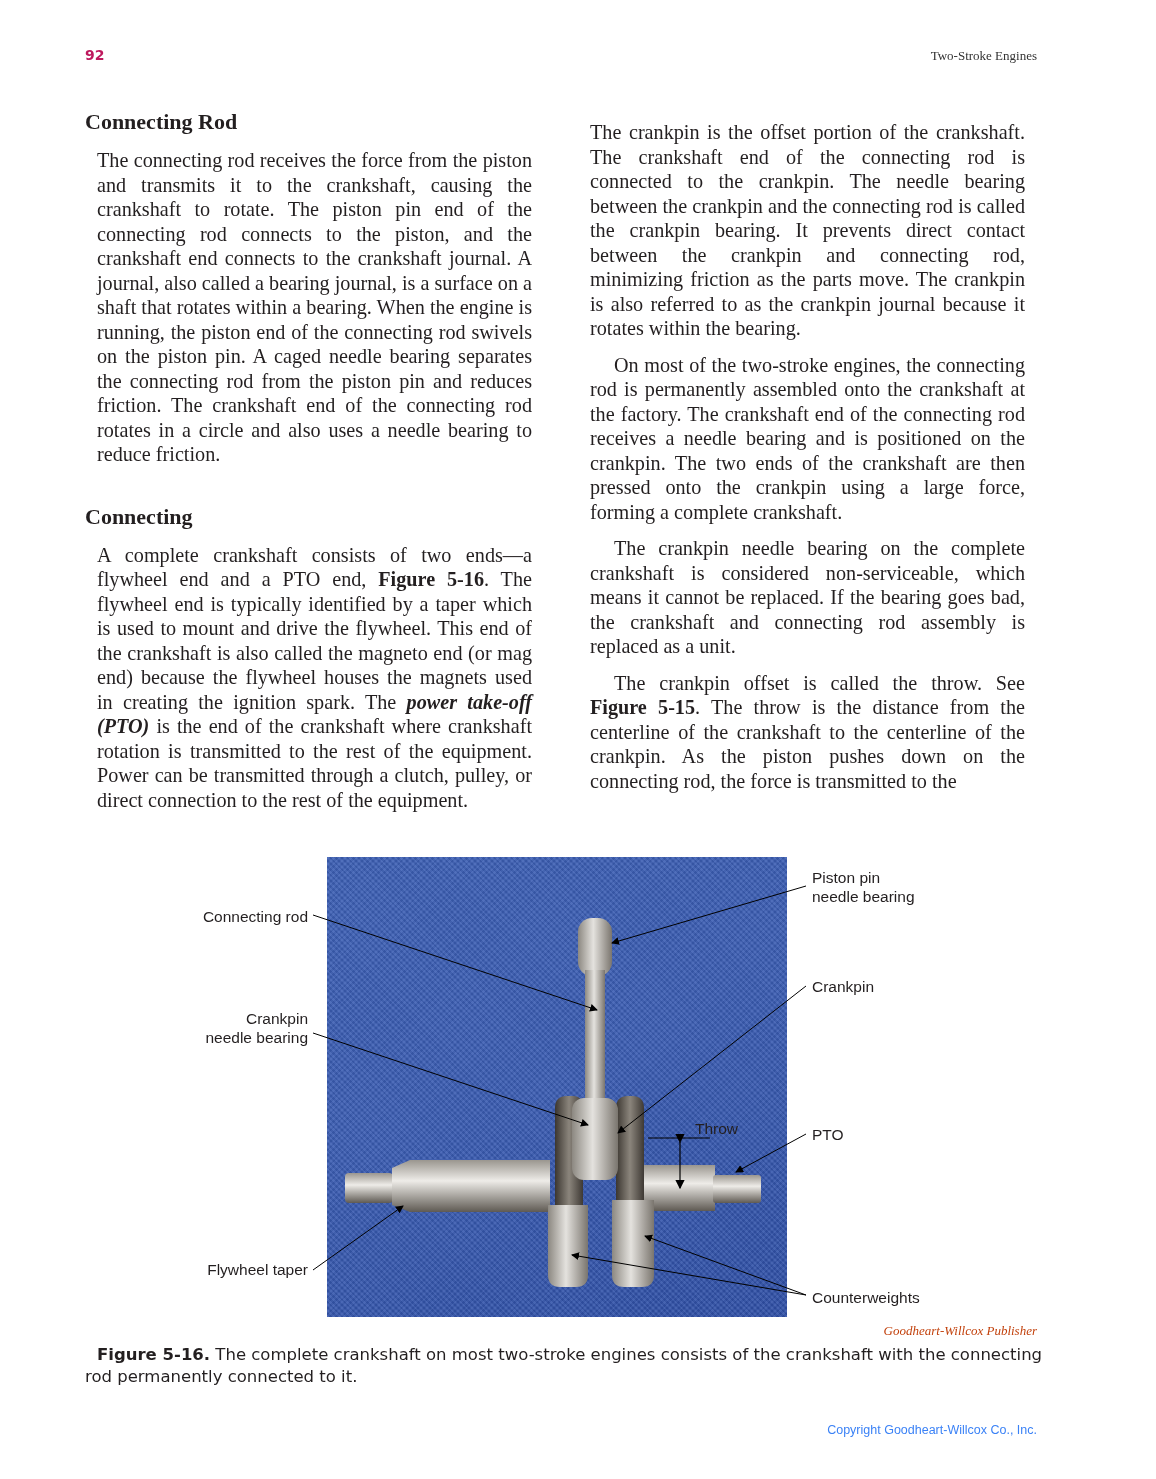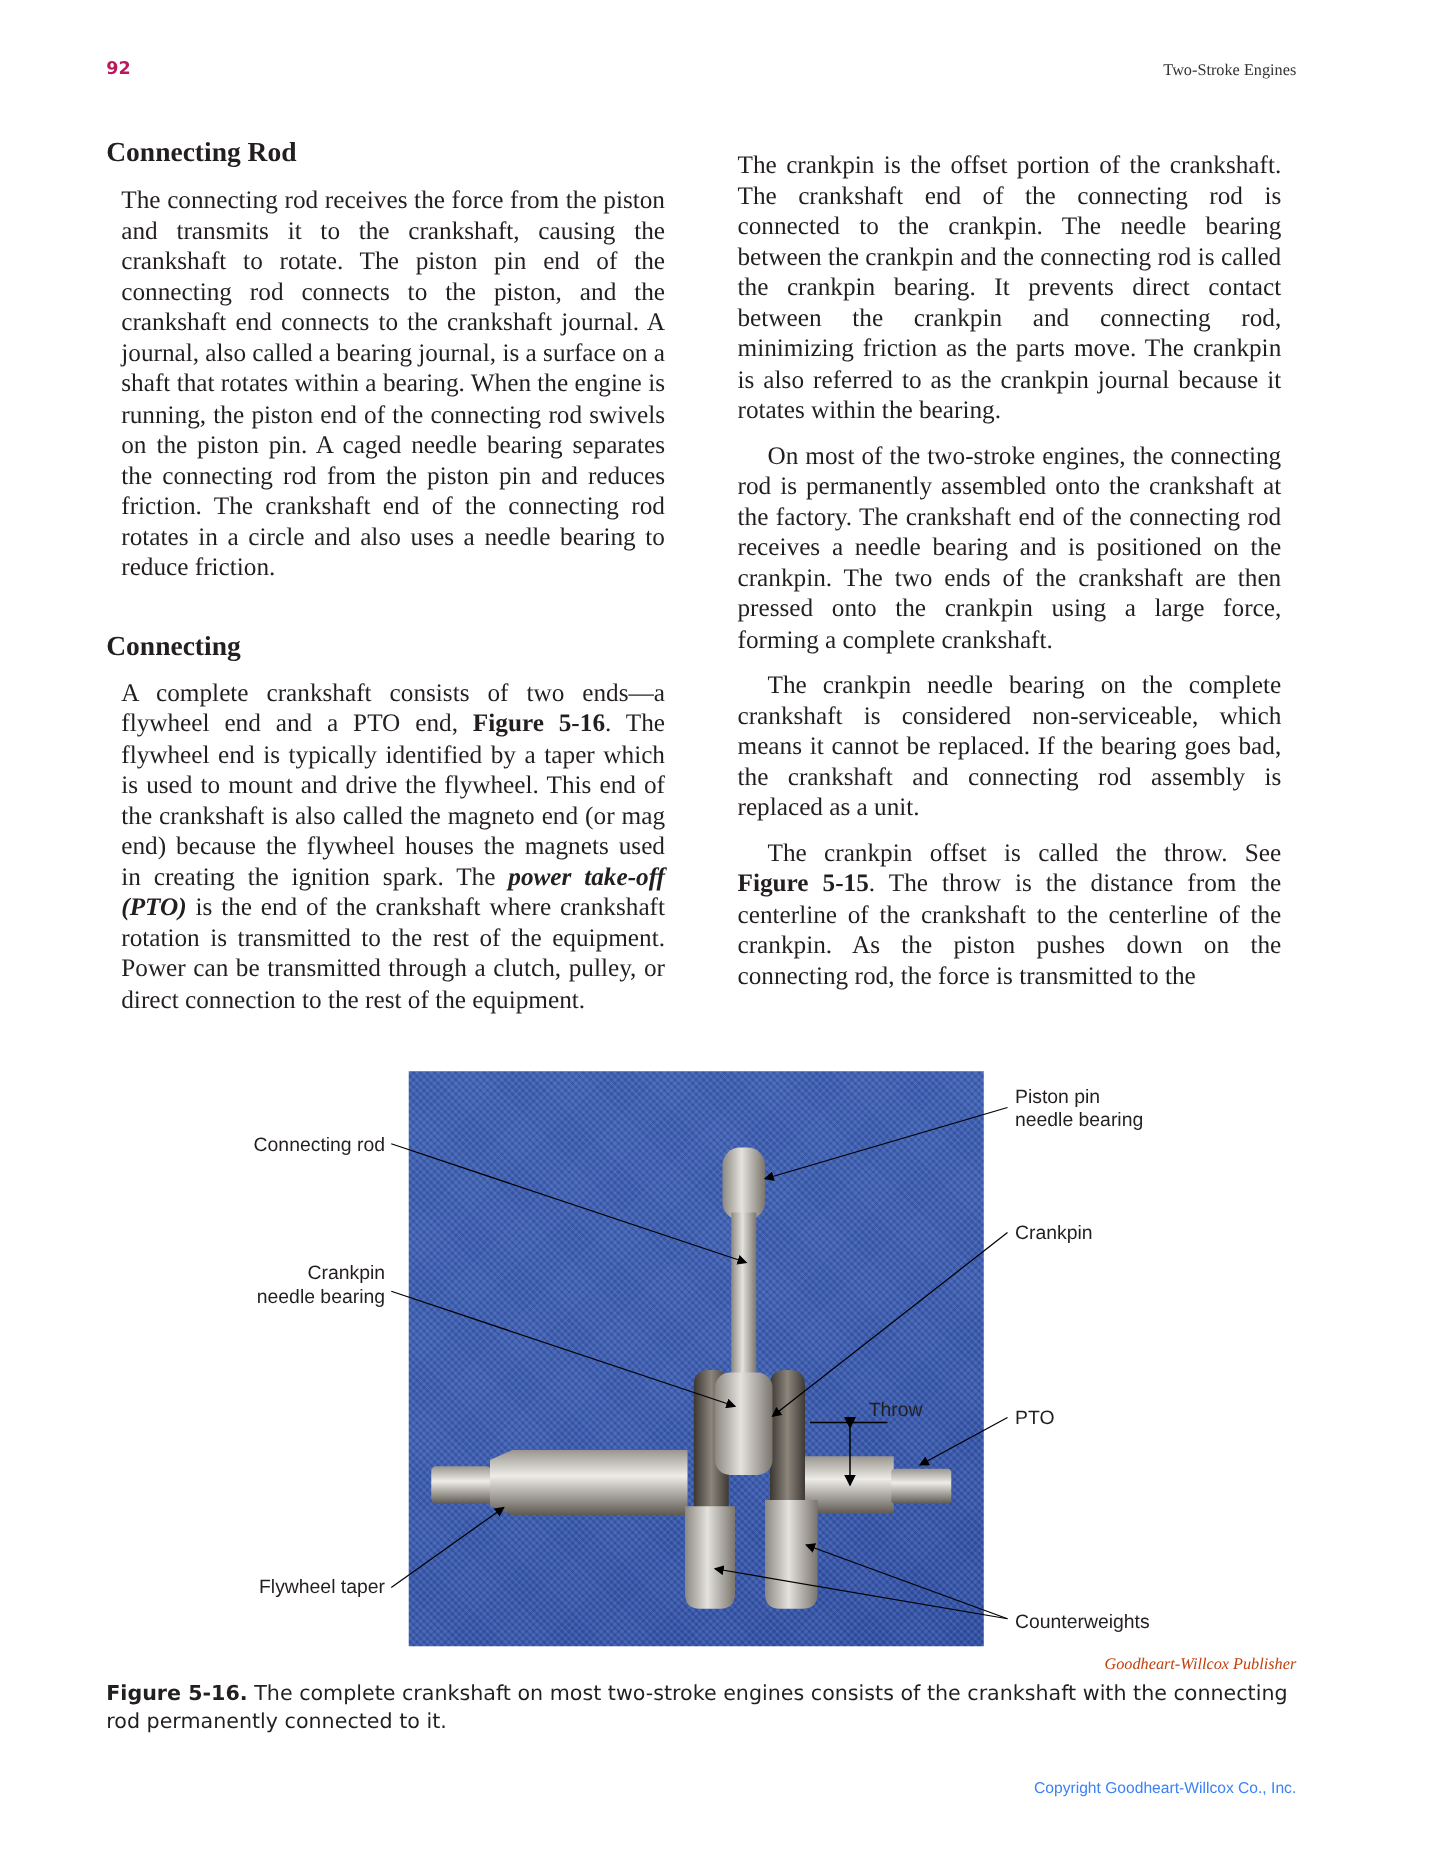--- a/index.html
+++ b/index.html
@@ -17,21 +17,21 @@
     background:
       repeating-linear-gradient(45deg, rgba(255,255,255,0.06) 0 2px, rgba(0,0,0,0.05) 2px 4px),
       repeating-linear-gradient(-45deg, rgba(255,255,255,0.05) 0 2px, rgba(0,0,0,0.04) 2px 4px),
       linear-gradient(160deg, #3c5fb4 0%, #3a5cb2 50%, #2f4fa6 100%);
   }
   .fig-svg { position: absolute; left: 0; top: 0; width: 1156px; height: 1479px; pointer-events: none; }
   .label { position: absolute; font-family: "Liberation Sans", sans-serif; font-size: 15.5px; line-height: 19px; color: #231f20; }
   .label.r { text-align: right; }
   .credit { position: absolute; right: 119px; top: 1323px; font-family: "Liberation Serif", serif; font-style: italic; font-size: 13px; color: #c2410c; }
   .caption { position: absolute; left: 85px; top: 1344px; width: 960px; font-family: "DejaVu Sans", sans-serif; font-size: 16.5px; line-height: 22px; color: #231f20; }
-  .caption b { font-weight: bold; }
+  .caption b { font-weight: bold; margin-left: 12px; }
   .copyright { position: absolute; right: 119px; top: 1423px; font-family: Liberation Sans, sans-serif; font-size: 12.5px; color: #3b82f6; }
 </style>
 </head>
 <body>
 
 <div class="page-num">92</div>
 <div class="running-head">Two-Stroke Engines</div>
 
 <div class="col left">
   <h2>Connecting Rod</h2>

